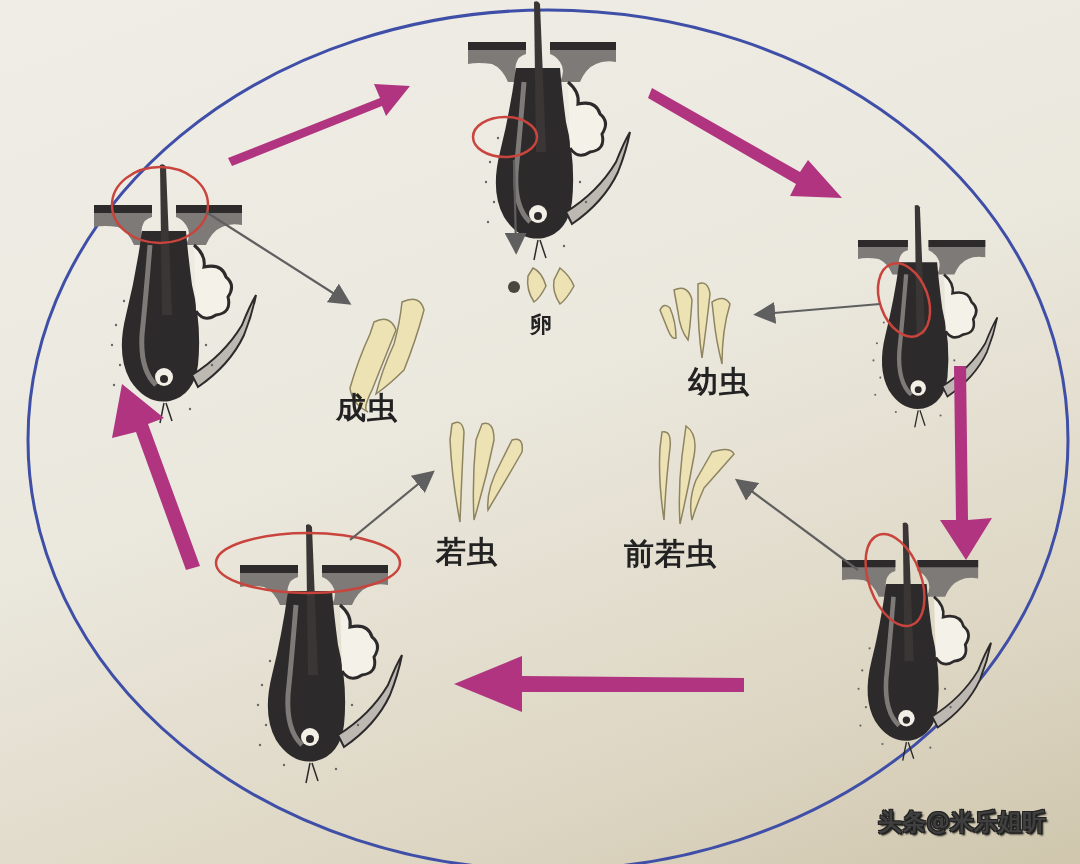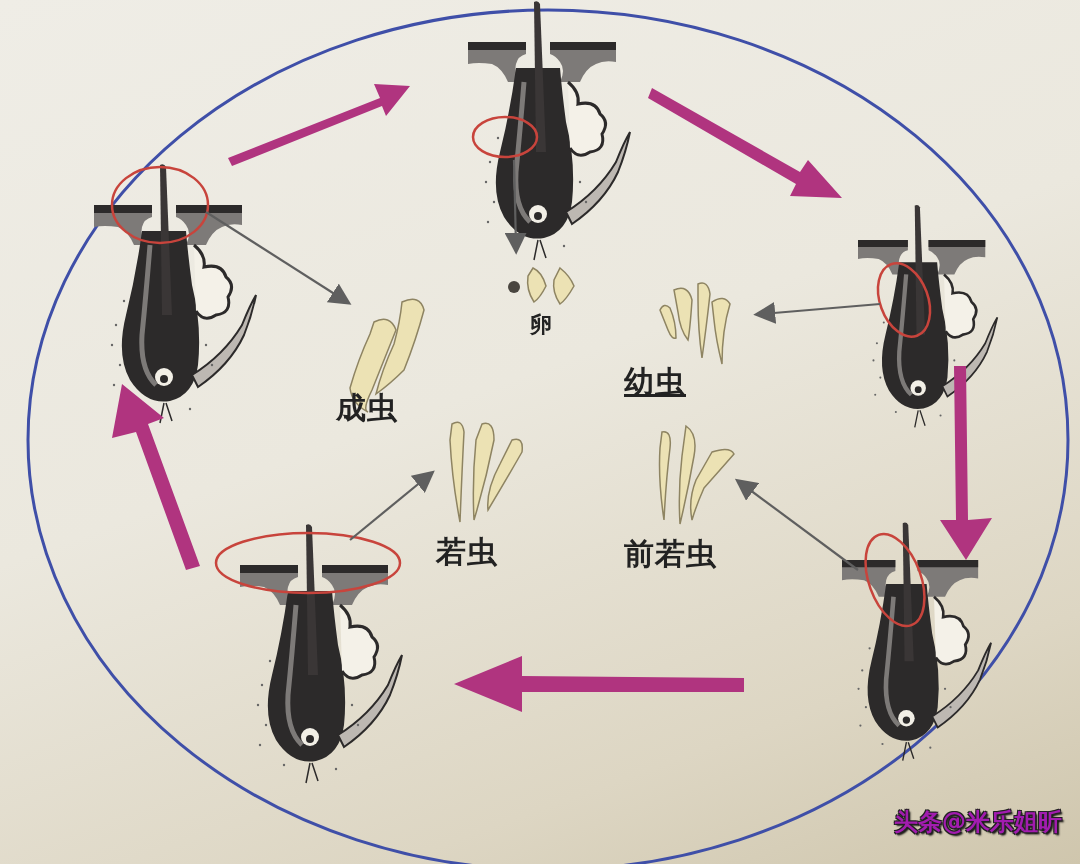--- a/index.html
+++ b/index.html
@@ -14,23 +14,23 @@
       position: absolute;
       font-family: "DejaVu Sans", sans-serif;
       font-weight: bold;
       color: #222;
       font-size: 30px;
       letter-spacing: 1px;
       white-space: nowrap;
     }
     .label.small { font-size: 22px; }
     .watermark {
-      position: absolute; right: 18px; bottom: 26px;
+      position: absolute; right: 34px; bottom: 26px;
       font-family: "DejaVu Sans", sans-serif;
-      font-weight: bold; font-size: 24px; color: #a21caf;
+      font-weight: bold; font-size: 24px; color: #404040;
       text-shadow: 1px 1px 0 #222, -1px 1px 0 #222, 1px -1px 0 #222, -1px -1px 0 #222, 2px 2px 2px #000;
       white-space: nowrap;
     }
   </style>
 </head>
 <body>
 
 <svg id="stage" width="1080" height="864" viewBox="0 0 1080 864" xmlns="http://www.w3.org/2000/svg">
   <defs>
     <g id="follicle">
@@ -142,18 +142,18 @@
     <path d="M512,440 Q524,436 522,452 Q506,480 488,510 Q486,490 500,464 Z"></path>
   </g>
 
   <g fill="#ece2b4" stroke="#8e8462" stroke-width="1.5">
     <path d="M374,322 Q390,314 396,330 Q384,360 372,390 Q362,410 368,412 Q352,404 350,388 Q358,360 370,334 Z"></path>
     <path d="M402,302 Q420,294 424,310 Q416,340 404,370 Q390,384 376,394 Q382,370 394,344 Q400,322 402,302 Z"></path>
   </g>
 </svg>
 
 <div class="label small" style="left:530px; top:310px;">卵</div>
-<div class="label" style="left:624px; top:362px;text-decoration:underline;">幼虫</div>
+<div class="label" style="left:688px; top:362px;">幼虫</div>
 <div class="label" style="left:624px; top:534px;text-align:right;">前若虫</div>
 <div class="label" style="left:436px; top:532px;text-align:center;">若虫</div>
 <div class="label" style="left:336px; top:388px;">成虫</div>
 
 <div class="watermark">头条@米乐姐昕</div>
 
 </body></html>

